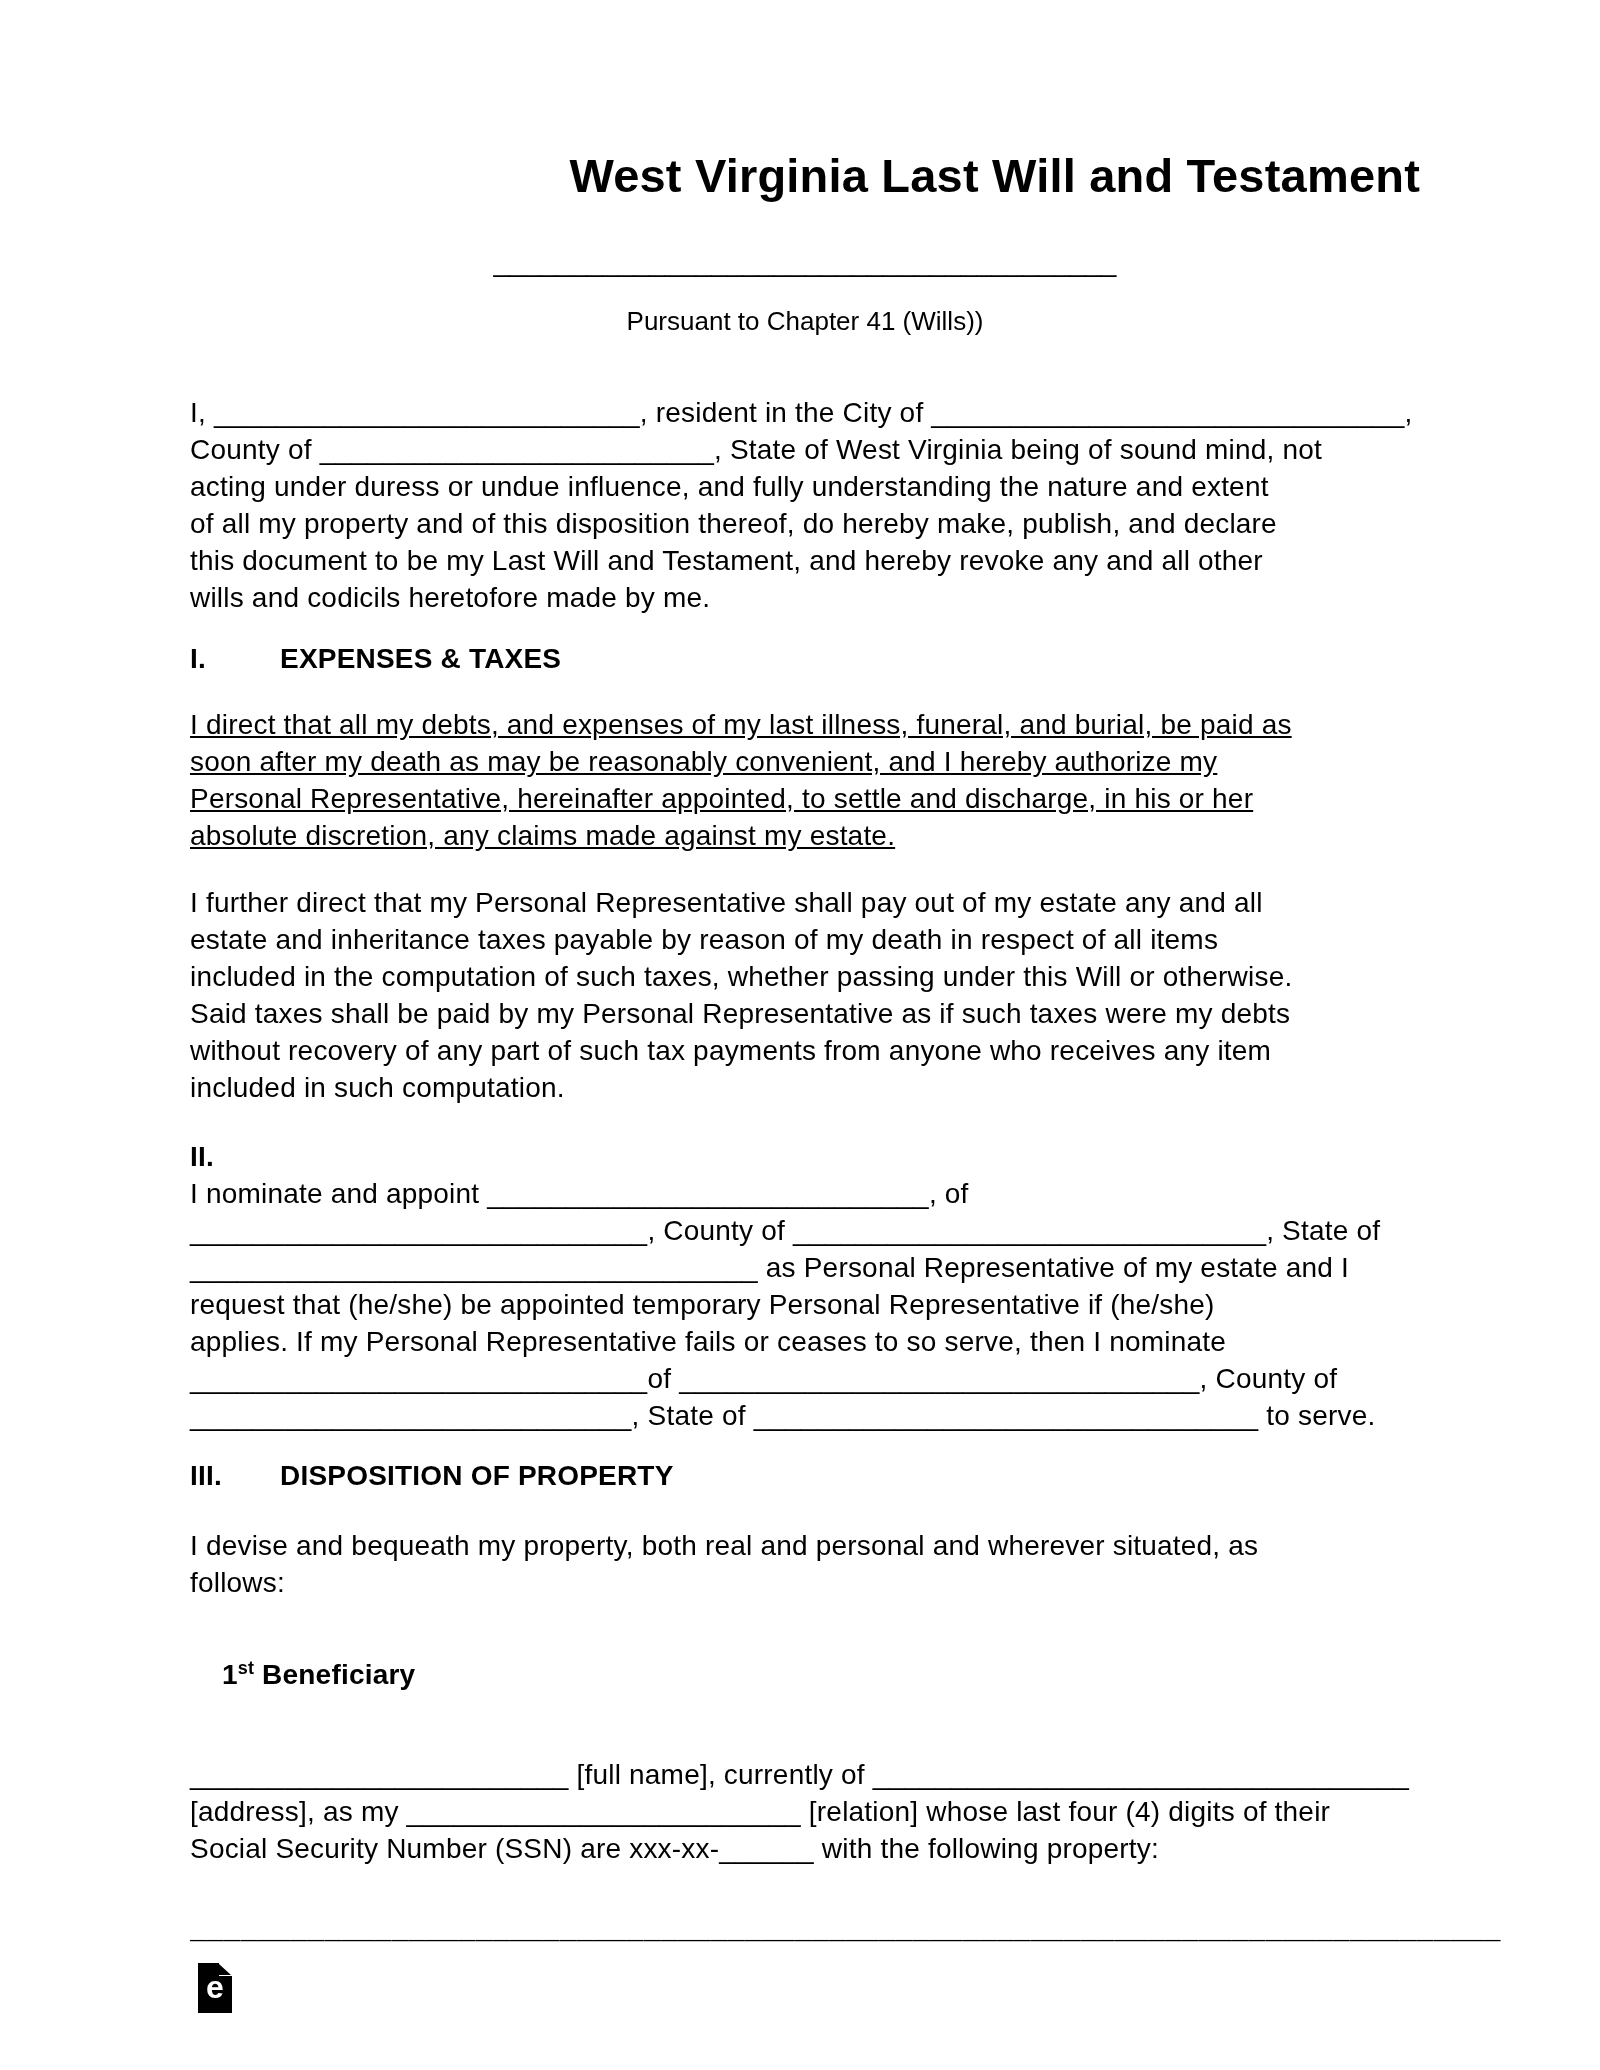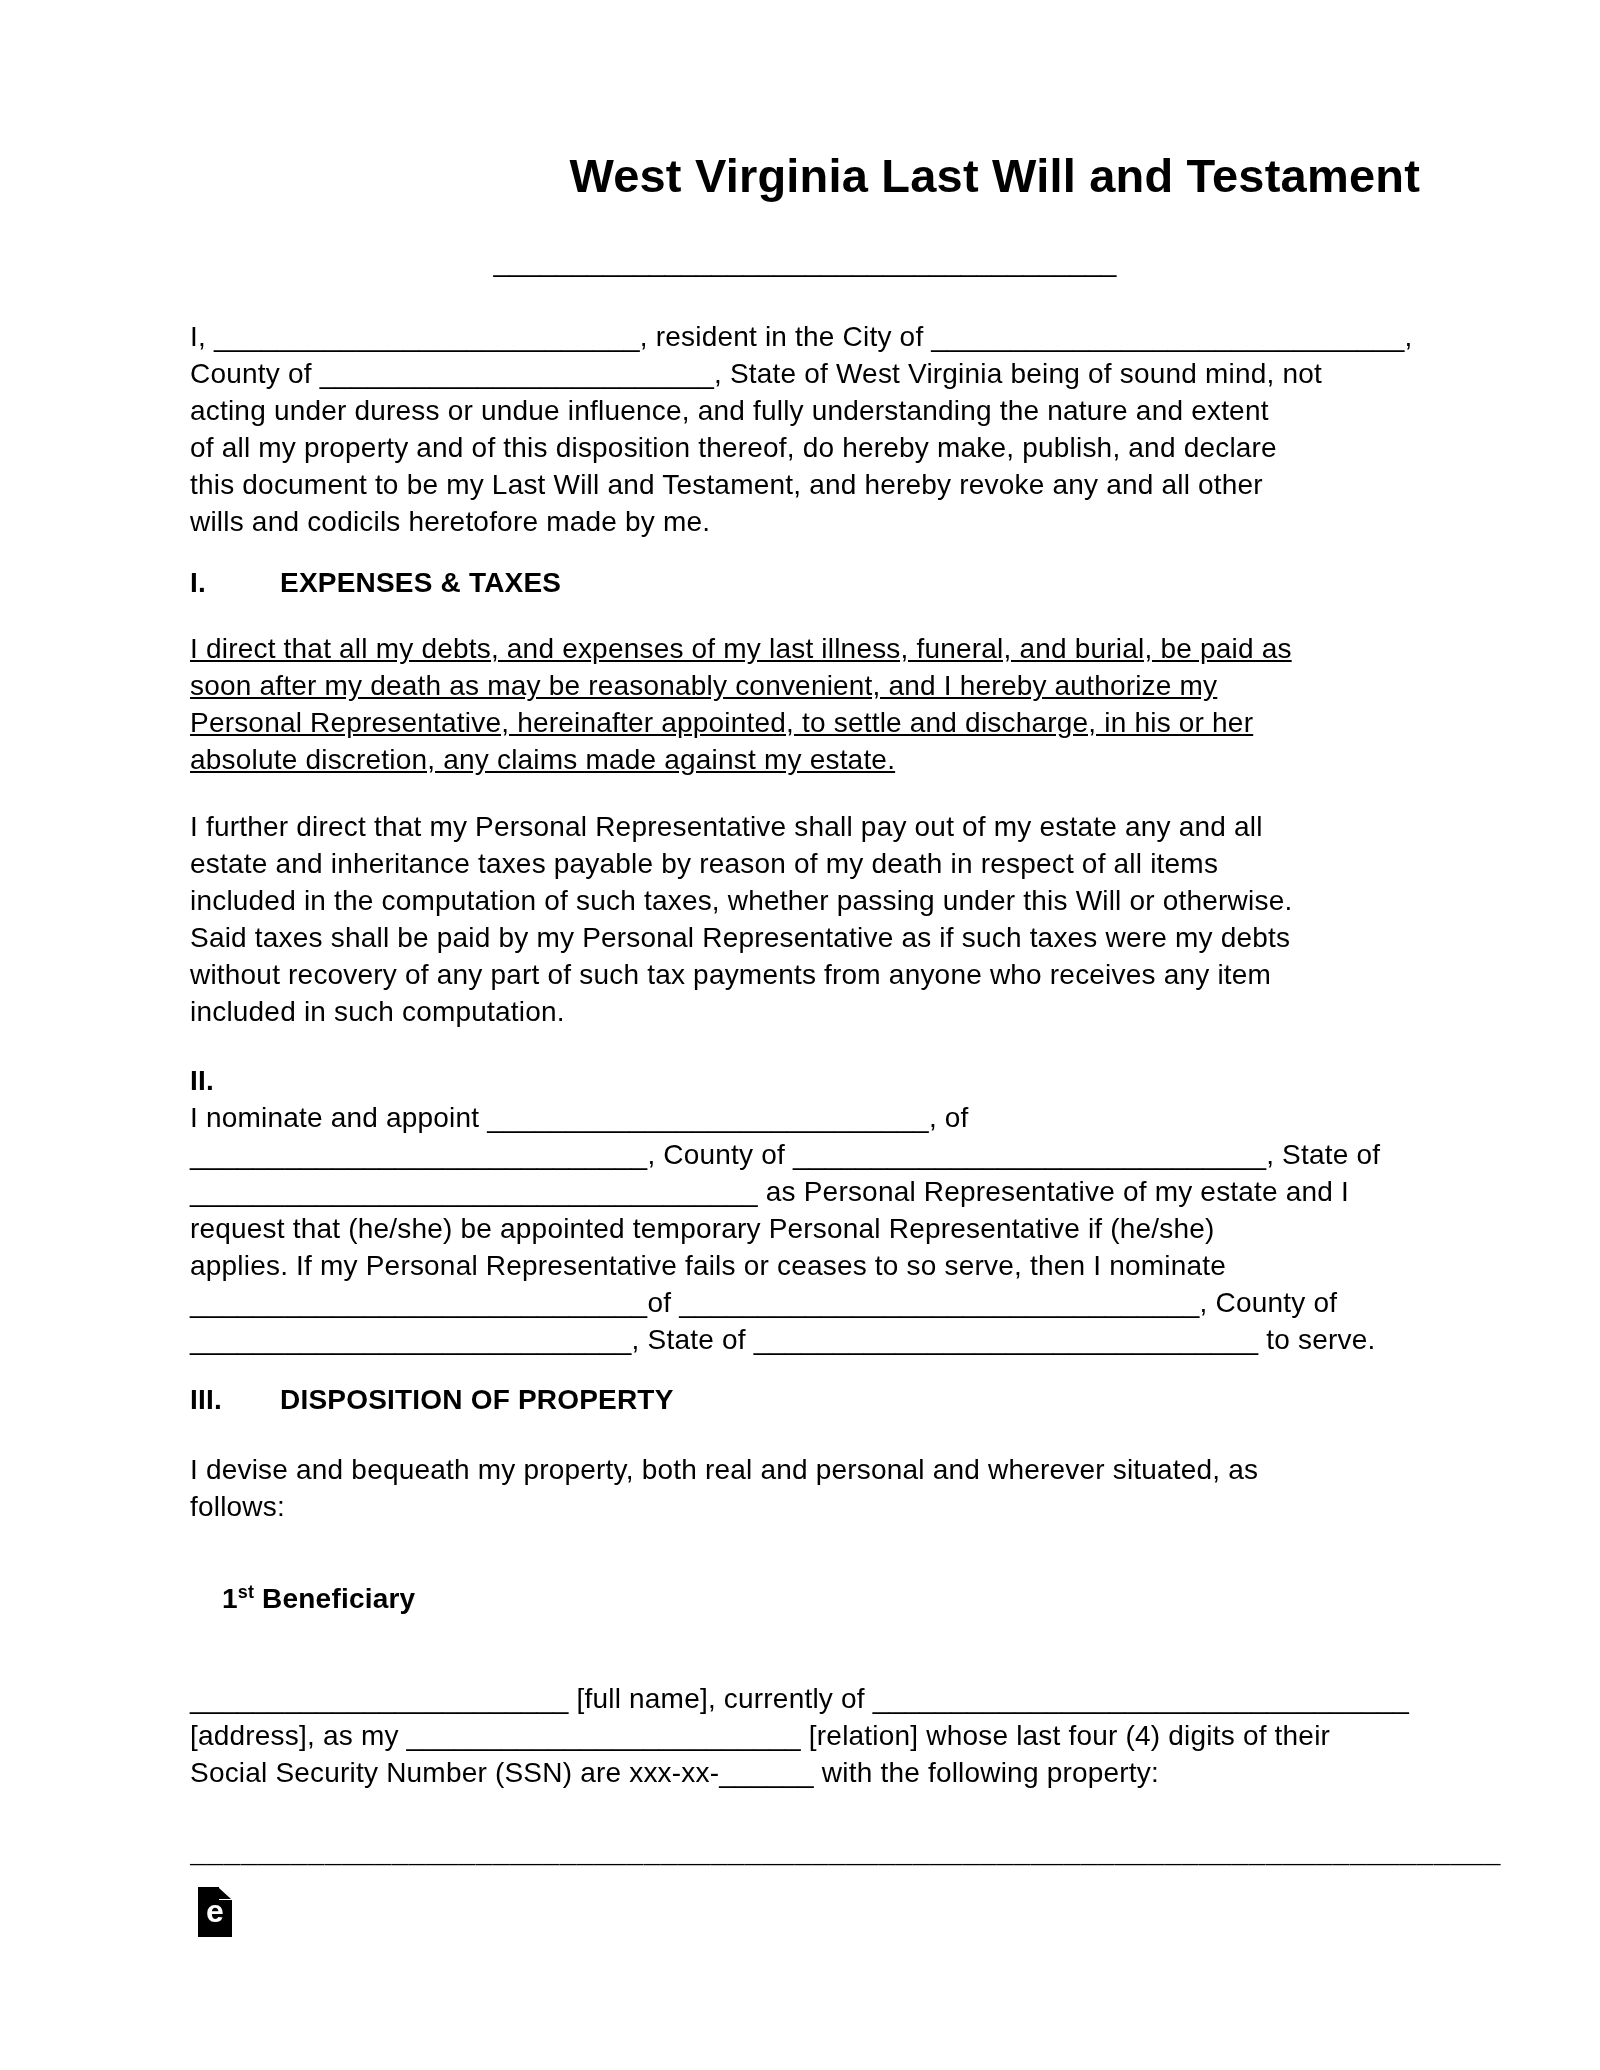--- a/index.html
+++ b/index.html
@@ -43,21 +43,21 @@
     font-size: 26px;
     line-height: 37px;
     white-space: pre;
   }
   .para {
     font-size: 28px;
     line-height: 37px;
     letter-spacing: 0.2px;
     white-space: pre;
   }
-  .opening      { margin-top: 38px; }
+  .opening      { margin-top: 54px; }
   .sec1-p1      { margin-top: 29px; text-decoration: underline; }
   .sec1-p2      { margin-top: 30px; }
   .sec2-p       { }
   .sec3-p       { margin-top: 33px; }
   .benef-p      { margin-top: 26px; }
   .heading {
     display: flex;
     font-size: 28px;
     line-height: 37px;
     font-weight: bold;
@@ -124,20 +124,21 @@
 </head>
 <body>
 
 <div class="page">
 
   <div class="doc-title centered">West Virginia Last Will and Testament</div>
 
 
   <div class="name-line centered">________________________________________</div>
 
+  <div class="pursuant centered">Pursuant to Chapter 41 (Wills))</div>
 
   <div class="para opening">I, ___________________________, resident in the City of ______________________________,
 County of _________________________, State of West Virginia being of sound mind, not
 acting under duress or undue influence, and fully understanding the nature and extent
 of all my property and of this disposition thereof, do hereby make, publish, and declare
 this document to be my Last Will and Testament, and hereby revoke any and all other
 wills and codicils heretofore made by me.</div>
 
   <div class="heading sec1-head">
     <span class="numeral">I.</span>

